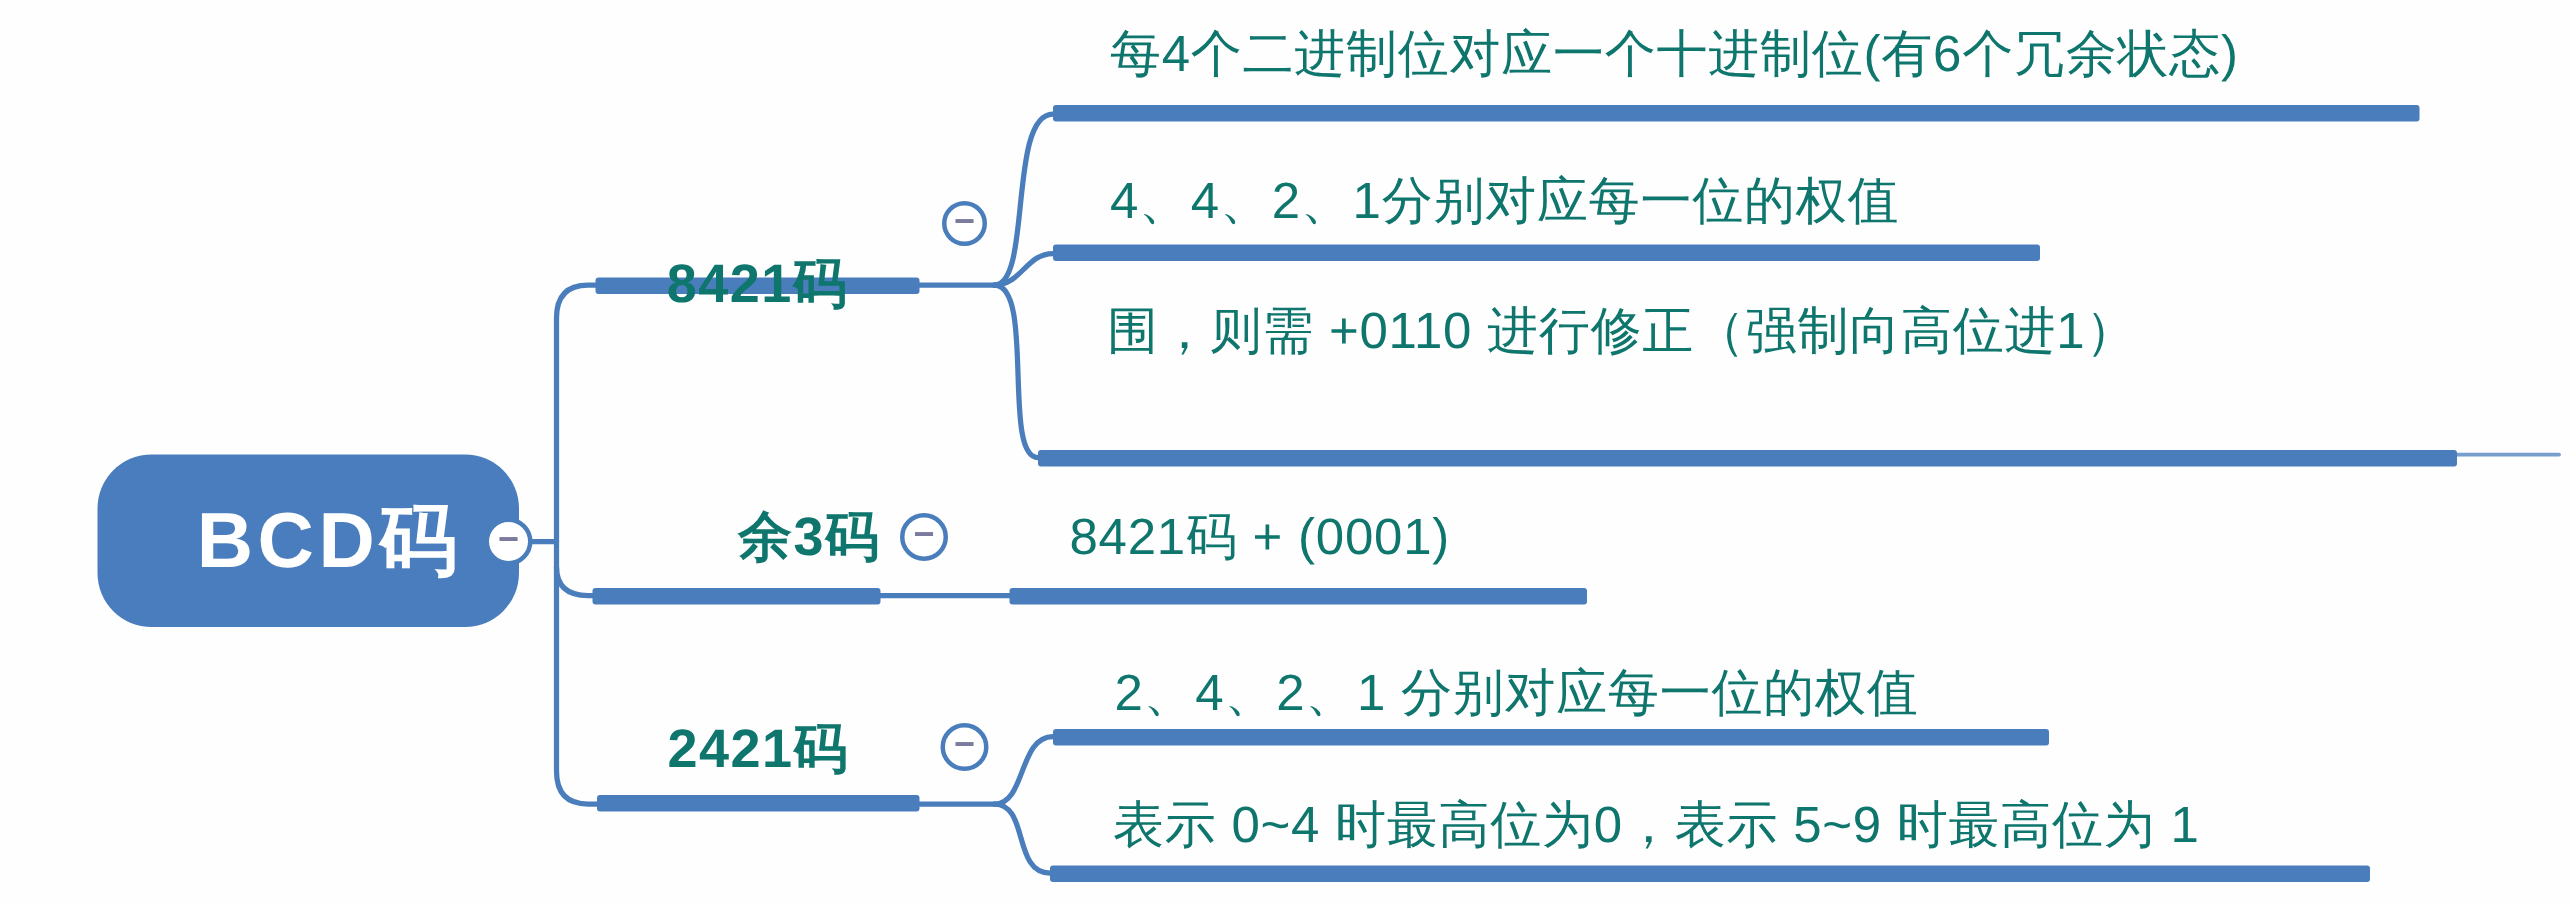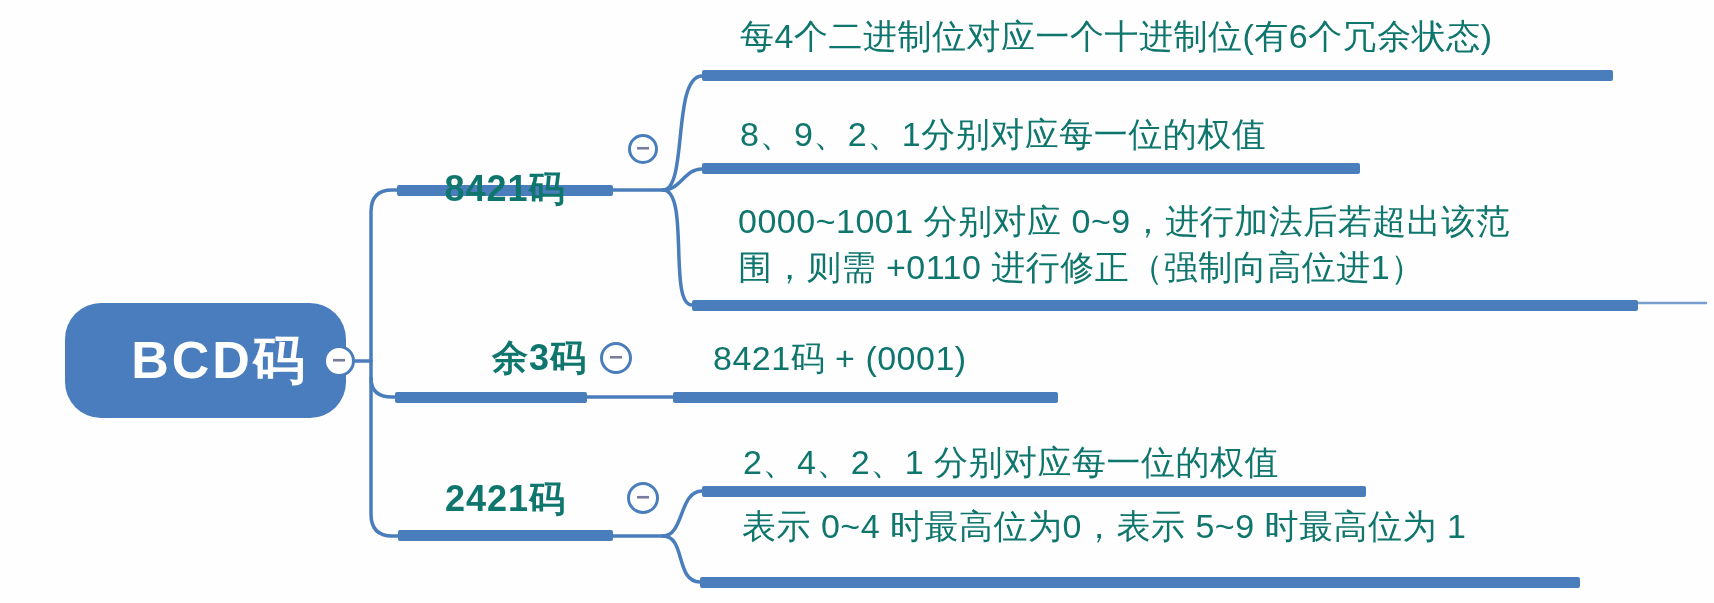--- a/index.html
+++ b/index.html
@@ -83,26 +83,25 @@
   <div class="collapse" style="left:627px;top:482px;width:32px;height:32px;">
     <span>−</span>
   </div>
 
   <div class="lbl topic" style="left:397px;top:131px;width:216px;height:44px;line-height:44px;margin-top:36px;">8421码</div>
   <div class="lbl topic" style="left:395px;top:336px;width:192px;height:44px;line-height:44px;text-align:right;">余3码</div>
   <div class="lbl topic" style="left:398px;top:477px;width:215px;height:44px;line-height:44px;">2421码</div>
 
   <div class="lbl leaf" style="left:740px;top:14px;height:44px;line-height:44px;">每4个二进制位对应一个十进制位(有6个冗余状态)</div>
 
-  <div class="lbl leaf" style="left:740px;top:112px;height:44px;line-height:44px;">8、9、2、1分别对应每一位的权值</div>
+  <div class="lbl leaf" style="left:740px;top:112px;height:44px;line-height:44px;">4、4、2、1分别对应每一位的权值</div>
 
   <div class="lbl leaf" style="left:738px;top:198px;">
-    <span class="ln">0000~1001 分别对应 0~9，进行加法后若超出该范</span>
     <span class="ln">围，则需 +0110 进行修正（强制向高位进1）</span>
   </div>
 
   <div class="lbl leaf" style="left:713px;top:336px;height:44px;line-height:44px;">8421码 + (0001)</div>
 
   <div class="lbl leaf" style="left:743px;top:440px;height:44px;line-height:44px;">2、4、2、1 分别对应每一位的权值</div>
 
-  <div class="lbl leaf" style="left:742px;top:504px;height:44px;line-height:44px;">表示 0~4 时最高位为0，表示 5~9 时最高位为 1</div>
+  <div class="lbl leaf" style="left:742px;top:528px;height:44px;line-height:44px;">表示 0~4 时最高位为0，表示 5~9 时最高位为 1</div>
 
 </div>
 
 </body></html>

